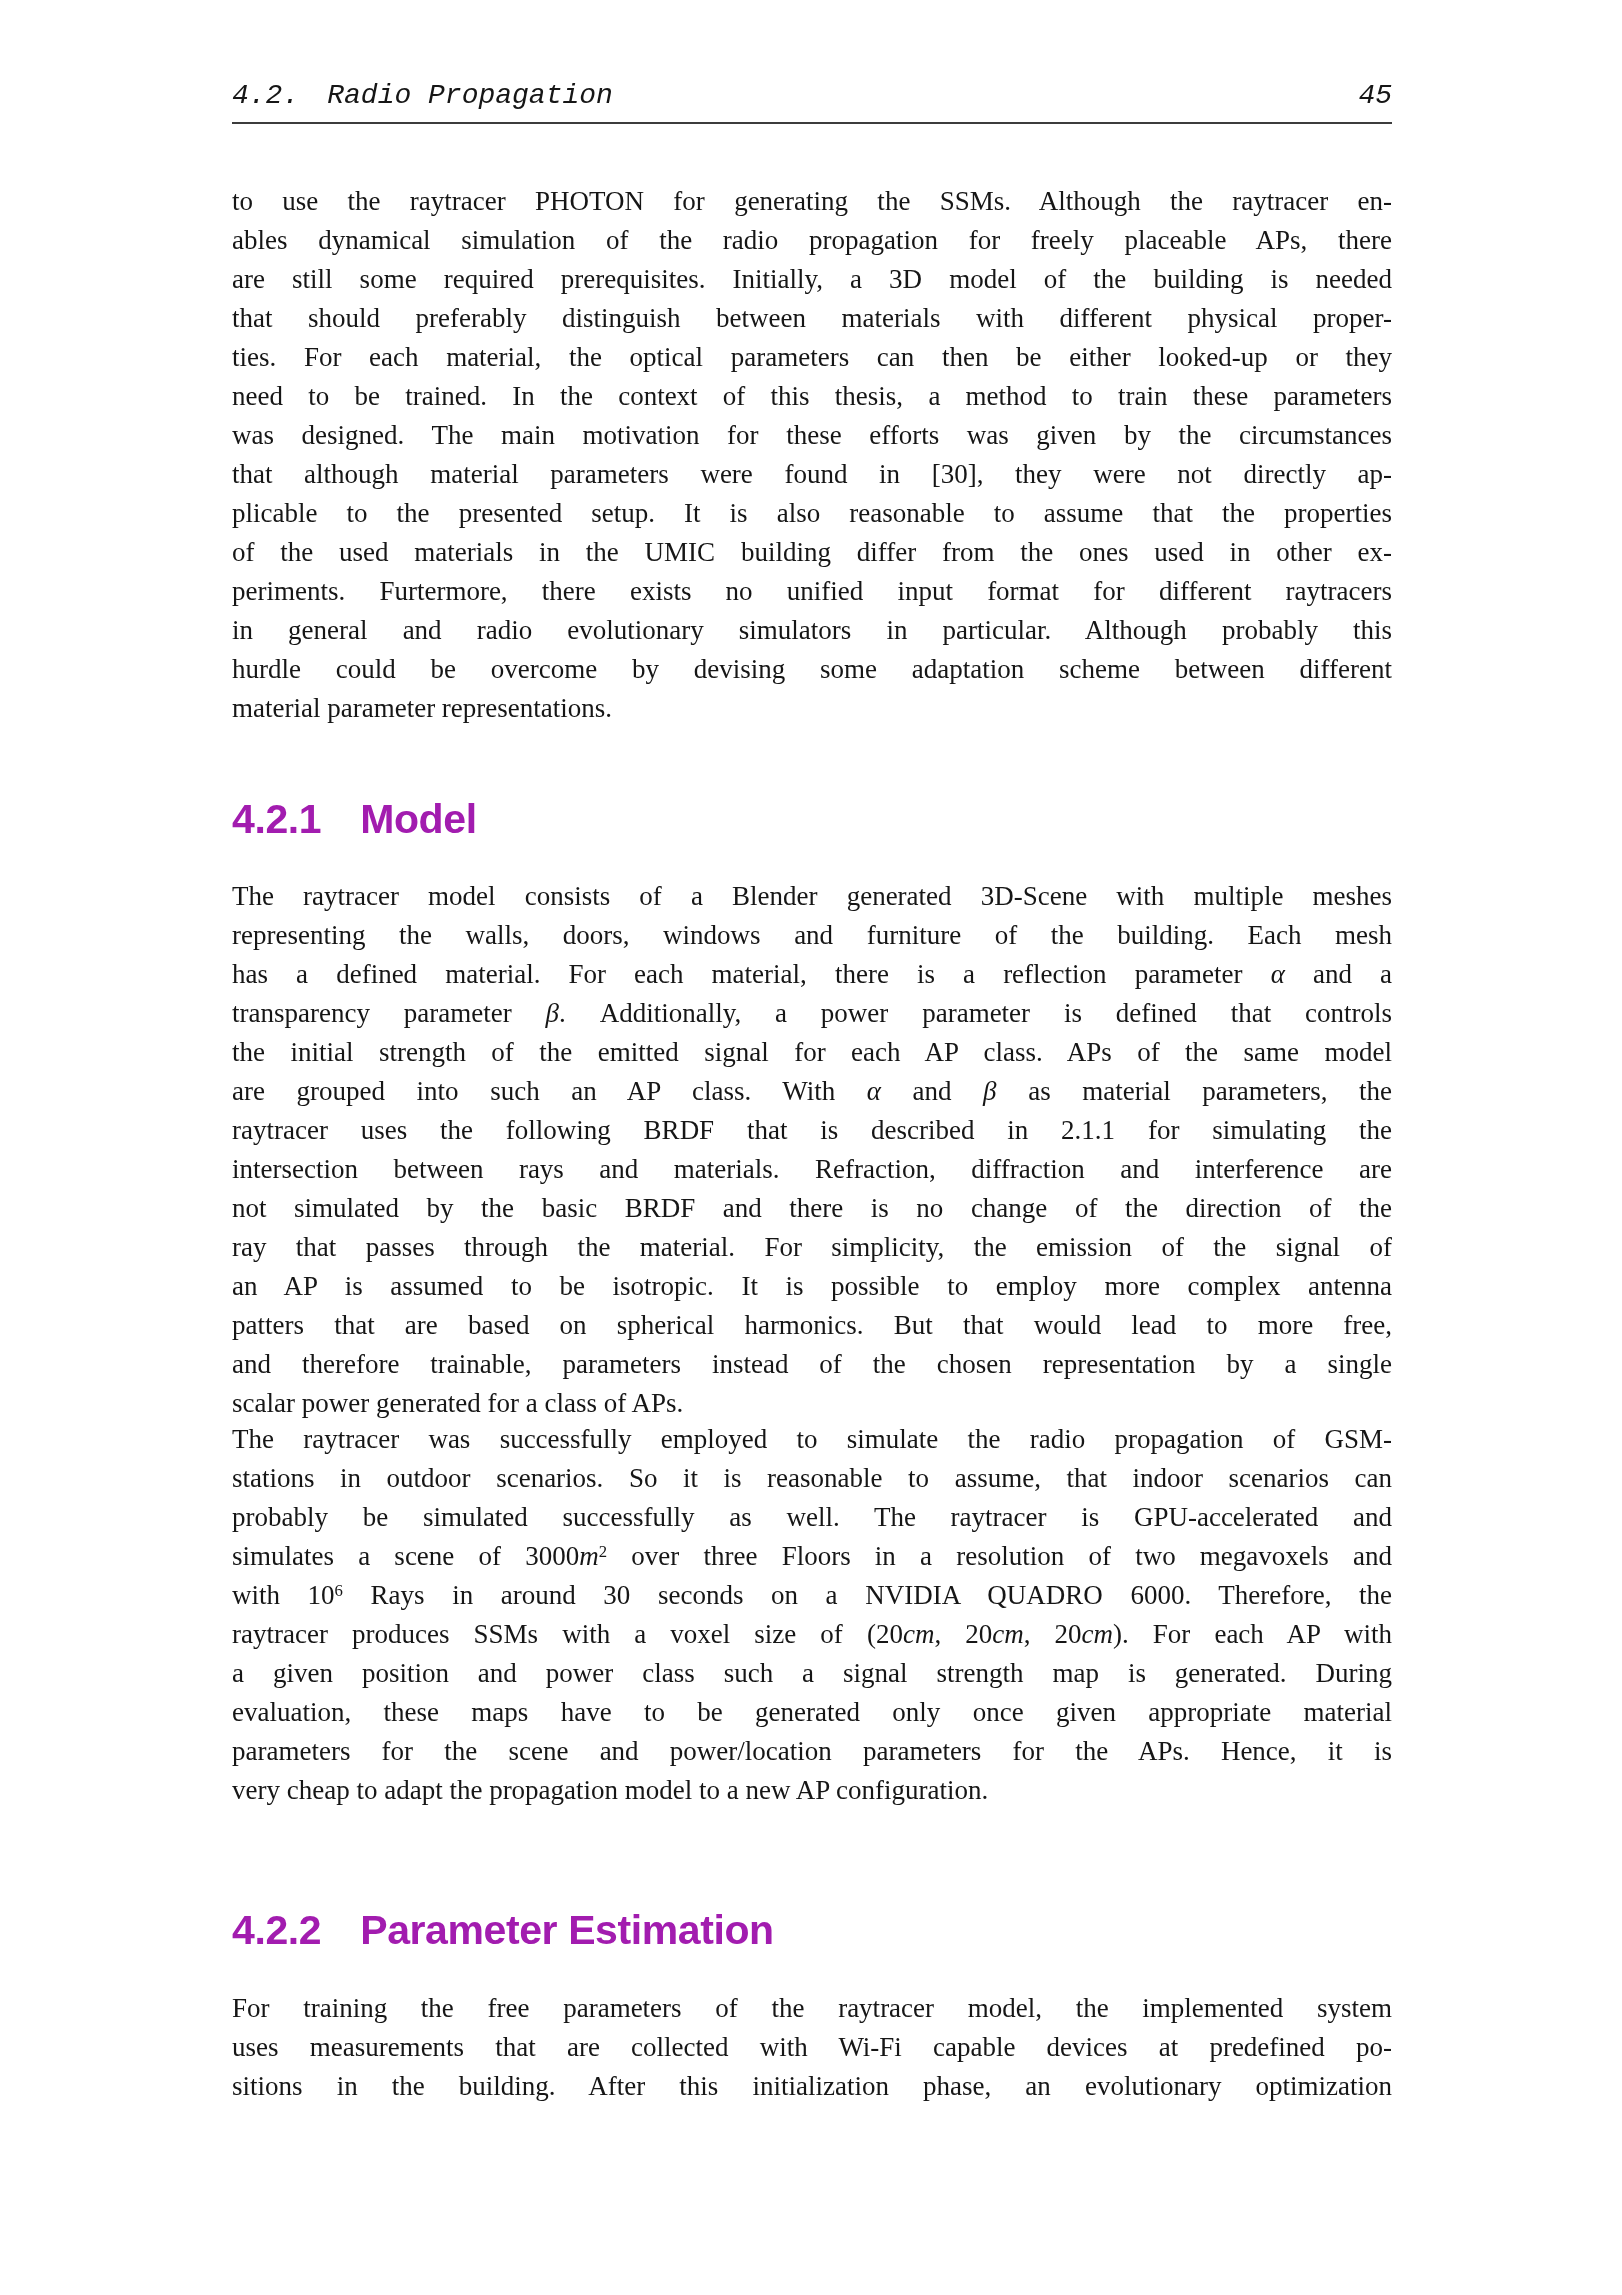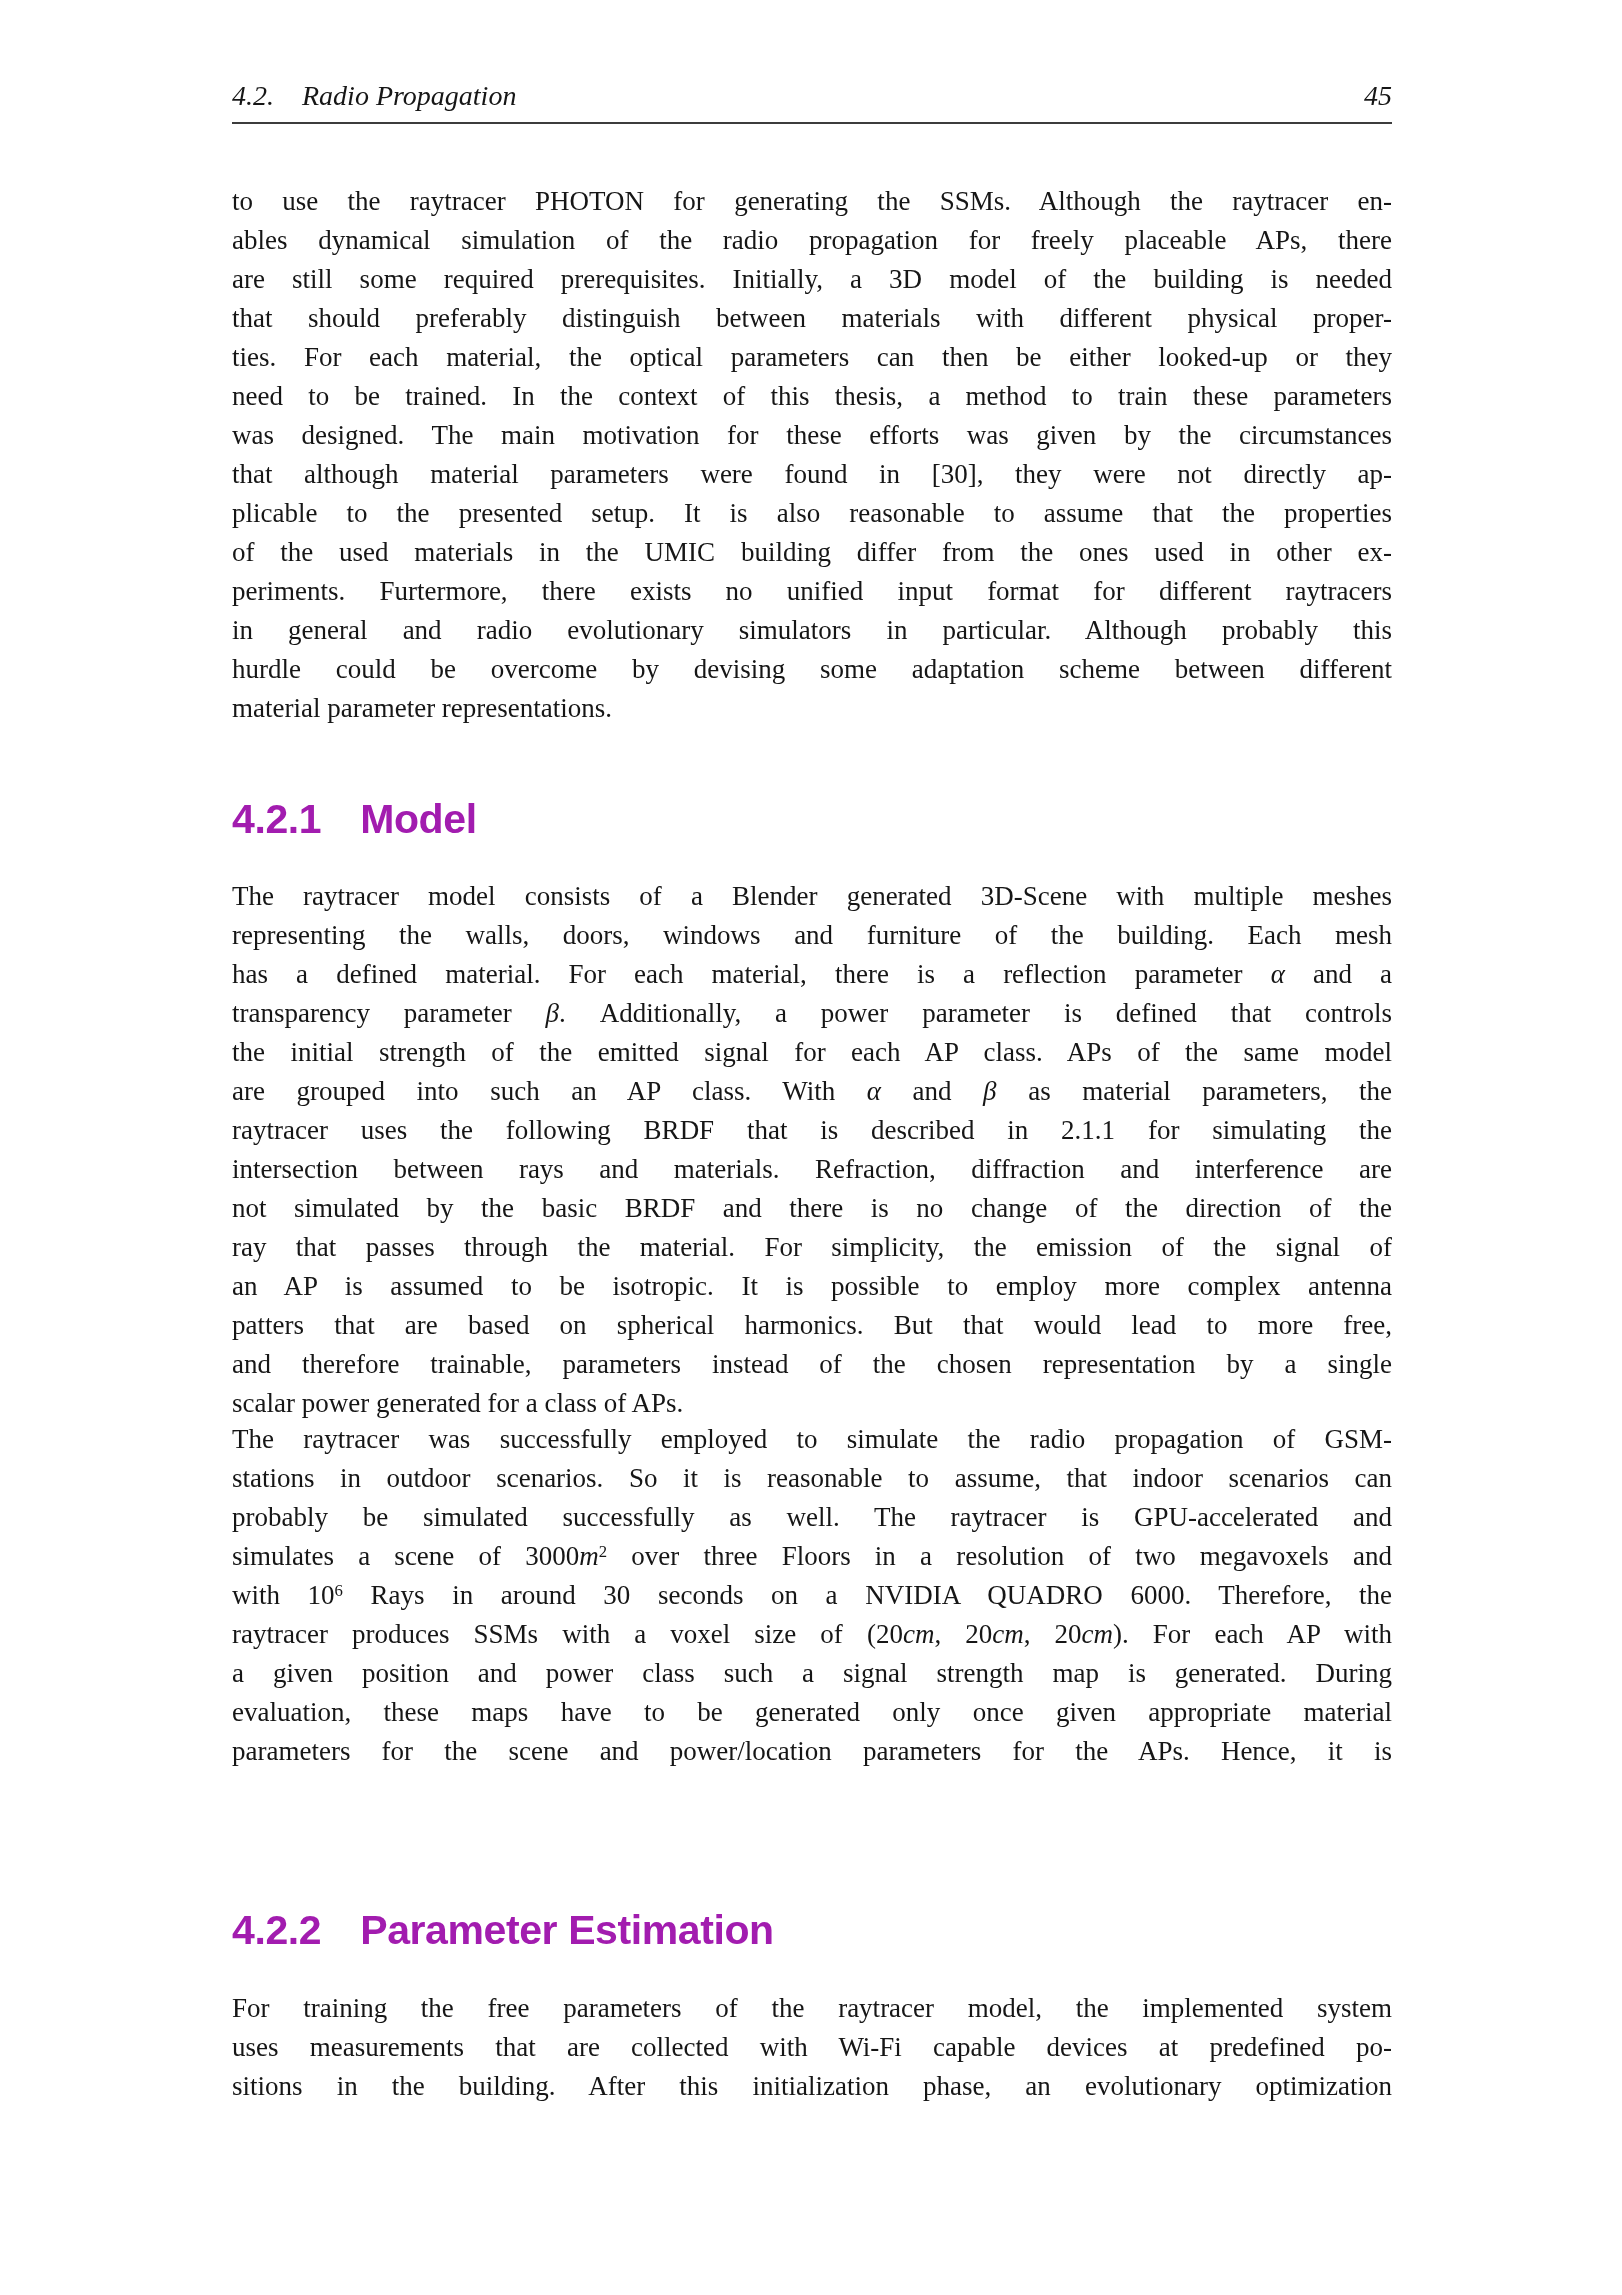--- a/index.html
+++ b/index.html
@@ -18,20 +18,21 @@
     position: absolute;
     left: 232px;
     top: 80px;
     width: 1160px;
     display: flex;
     justify-content: space-between;
     align-items: baseline;
     font-style: italic;
     font-size: 28px;
     line-height: 32px;
+    font-family: Liberation Mono, monospace;
   }
   .header-left .secnum { margin-right: 28px; }
   .headrule {
     position: absolute;
     left: 232px;
     top: 122px;
     width: 1160px;
     height: 1.6px;
     background: #3c3c3c;
   }
@@ -131,20 +132,21 @@
       <div class="para" id="block-3">
         <div class="line">The raytracer was successfully employed to simulate the radio propagation of GSM-</div>
         <div class="line">stations in outdoor scenarios. So it is reasonable to assume, that indoor scenarios can</div>
         <div class="line">probably be simulated successfully as well. The raytracer is GPU-accelerated and</div>
         <div class="line">simulates a scene of 3000<span class="math-i">m</span><span class="sup">2</span> over three Floors in a resolution of two megavoxels and</div>
         <div class="line">with 10<span class="sup">6</span> Rays in around 30 seconds on a NVIDIA QUADRO 6000. Therefore, the</div>
         <div class="line">raytracer produces SSMs with a voxel size of (20<span class="math-i">cm</span>, 20<span class="math-i">cm</span>, 20<span class="math-i">cm</span>). For each AP with</div>
         <div class="line">a given position and power class such a signal strength map is generated. During</div>
         <div class="line">evaluation, these maps have to be generated only once given appropriate material</div>
         <div class="line">parameters for the scene and power/location parameters for the APs. Hence, it is</div>
+        <div class="line lastline">very cheap to adapt the propagation model to a new AP configuration.</div>
       </div>
       <h2 class="subsection" id="block-4"><span class="secnum">4.2.2</span><span>Parameter Estimation</span></h2>
       <div class="para" id="block-5">
         <div class="line">For training the free parameters of the raytracer model, the implemented system</div>
         <div class="line">uses measurements that are collected with Wi-Fi capable devices at predefined po-</div>
         <div class="line">sitions in the building. After this initialization phase, an evolutionary optimization</div>
       </div>
     </main>
 
 </div>

